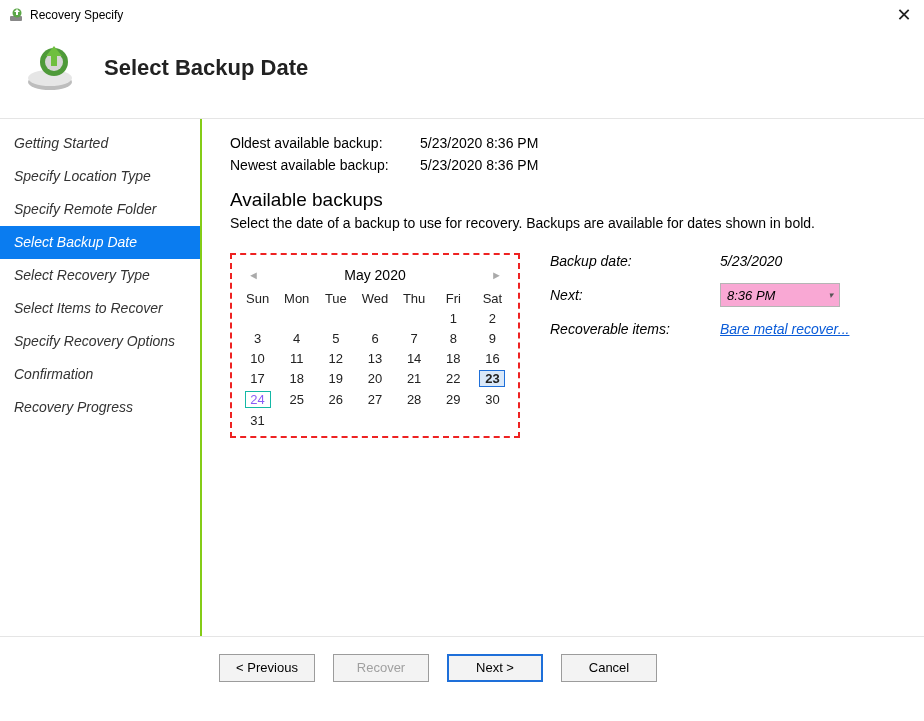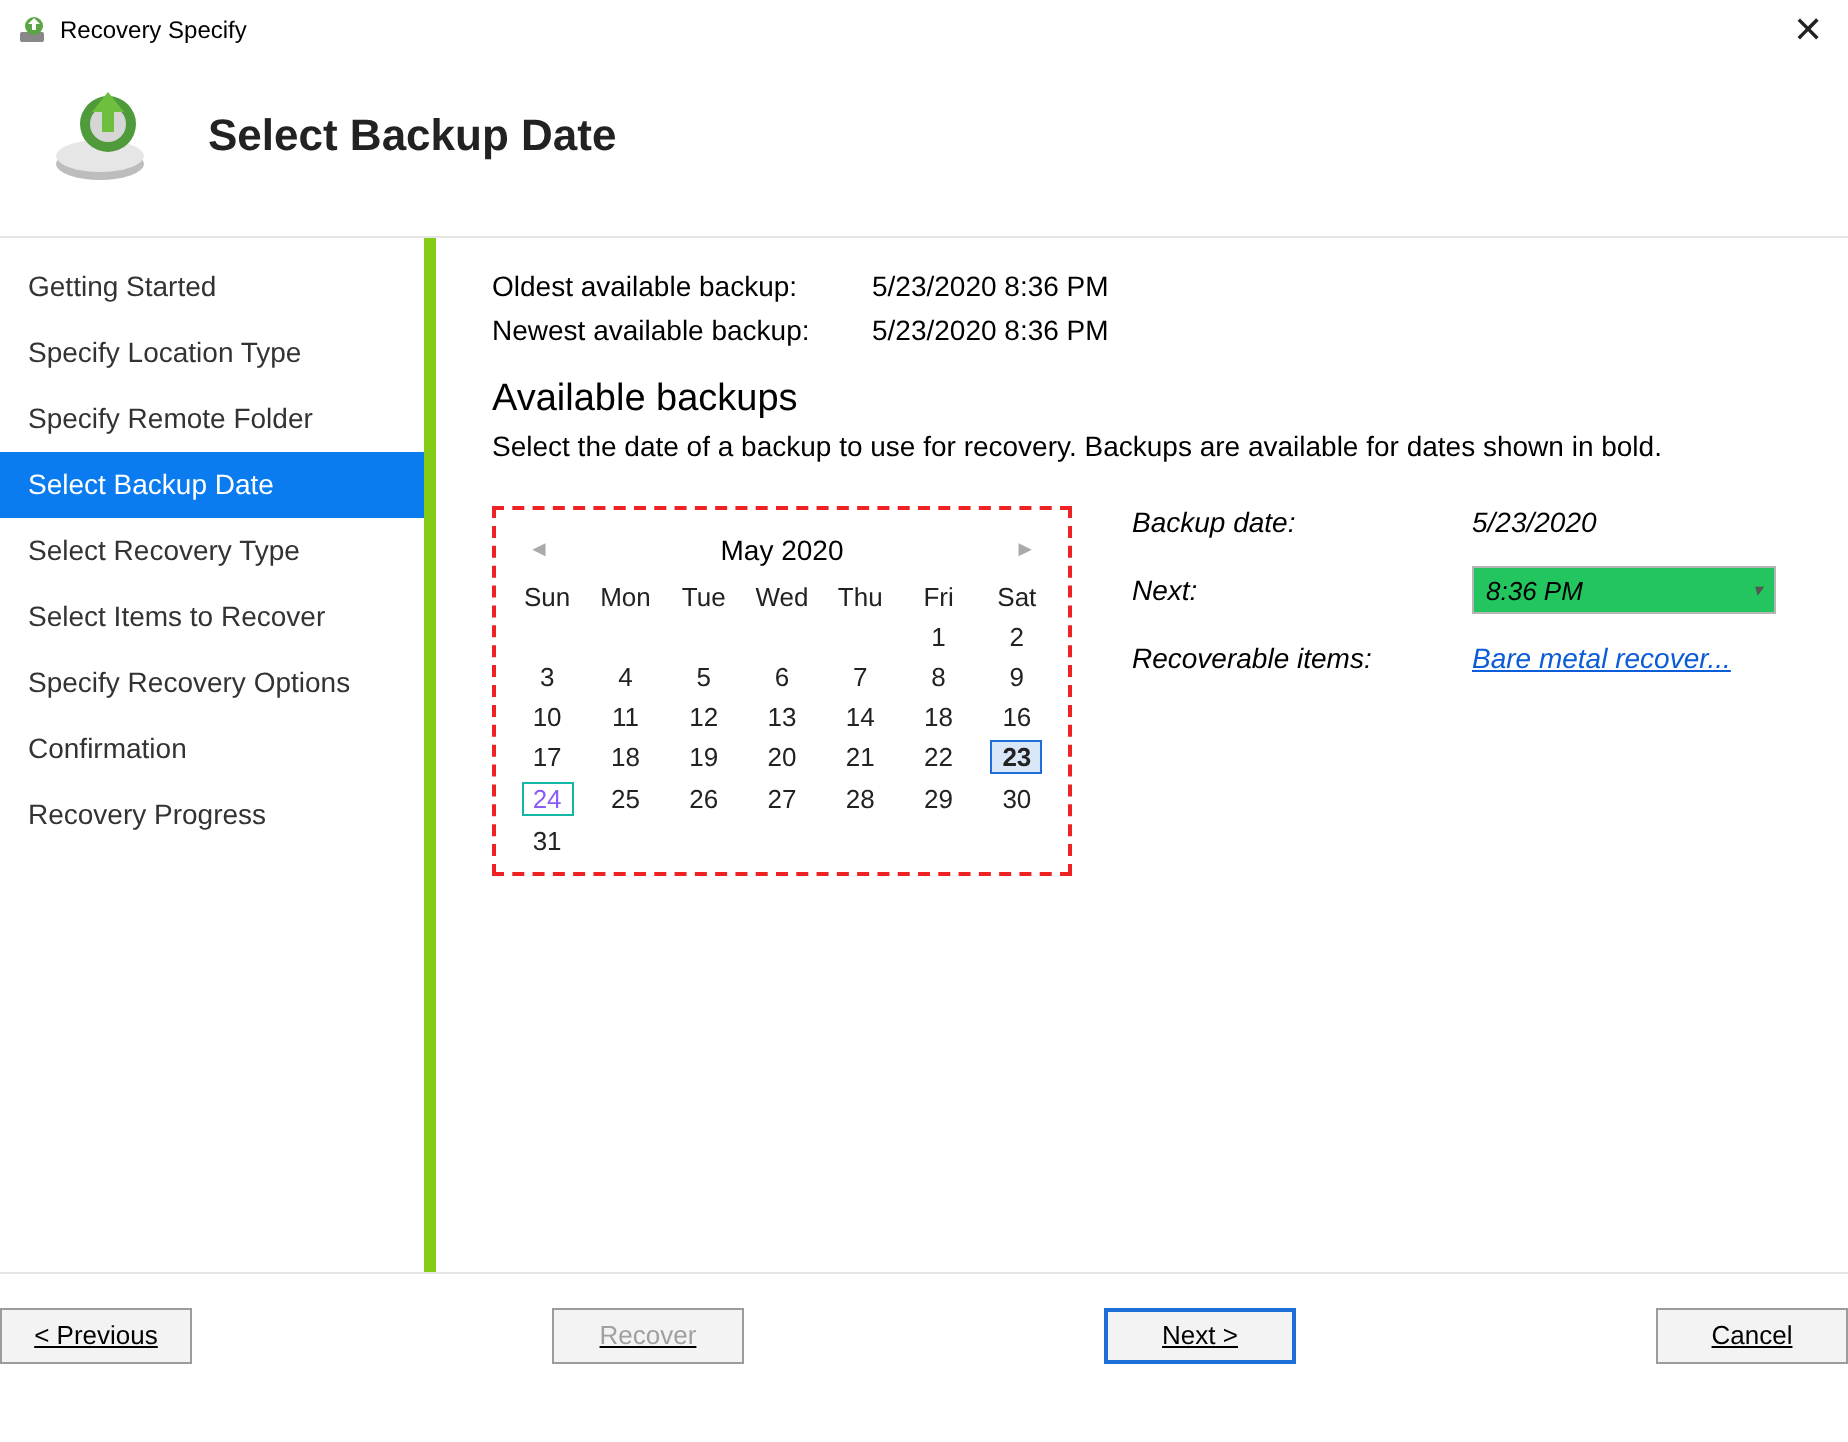--- a/index.html
+++ b/index.html
@@ -29,23 +29,24 @@
     padding: 12px 30px 24px 24px;
   }
   .header-icon { width:52px; height:52px; margin-right:28px; }
   .header-title { font-size:22px; font-weight:700; color:#222;}
   .body {
     display:flex;
     border-top:1px solid #e5e5e5;
     height: 518px;
   }
   .sidebar {
-    width:218px;
-    border-right:6px solid #84cc16;
+    width:202px;
+    border-right:2px solid #84cc16;
     padding-top:8px;
+    font-style:italic;
   }
   .step {
     padding:6px 14px;
     font-size:14px;
     color:#333;
     line-height:1.5;
     cursor:default;
   }
   .step.selected {
     background:#0a7cf0;
@@ -117,36 +118,36 @@
     padding:0 2px;
   }
   .details { flex:1; font-size:14px;font-style:italic; }
   .details .drow { display:flex; align-items:center; margin-bottom:14px;}
   .details .dlabel { width:170px;}
   .dropdown {
     display:inline-flex;
     align-items:center;
     justify-content:space-between;
     border:1px solid #b5b5b5;
-    background:#22c55e;
+    background:#f9a8d4;
     height:24px;
-    width:152px;
+    width:120px;
     padding:0 6px;
     font-size:13px;
   }
   .dropdown .chev { font-size:9px; color:#555;}
   .link { color:#0b5cd8; text-decoration:underline; cursor:pointer;}
   .footer {
     border-top:1px solid #e5e5e5;
     height:62px;
     display:flex;
     align-items:center;
-    justify-content:space-between;
+    justify-content:center;
     gap:18px;
-    text-decoration:underline;
+    padding-right:48px;
   }
   .btn {
     min-width:96px;
     height:28px;
     border:1px solid #9c9c9c;
     background:#f3f3f3;
     font-size:13px;
     cursor:pointer;
     font-family:inherit;
   }

